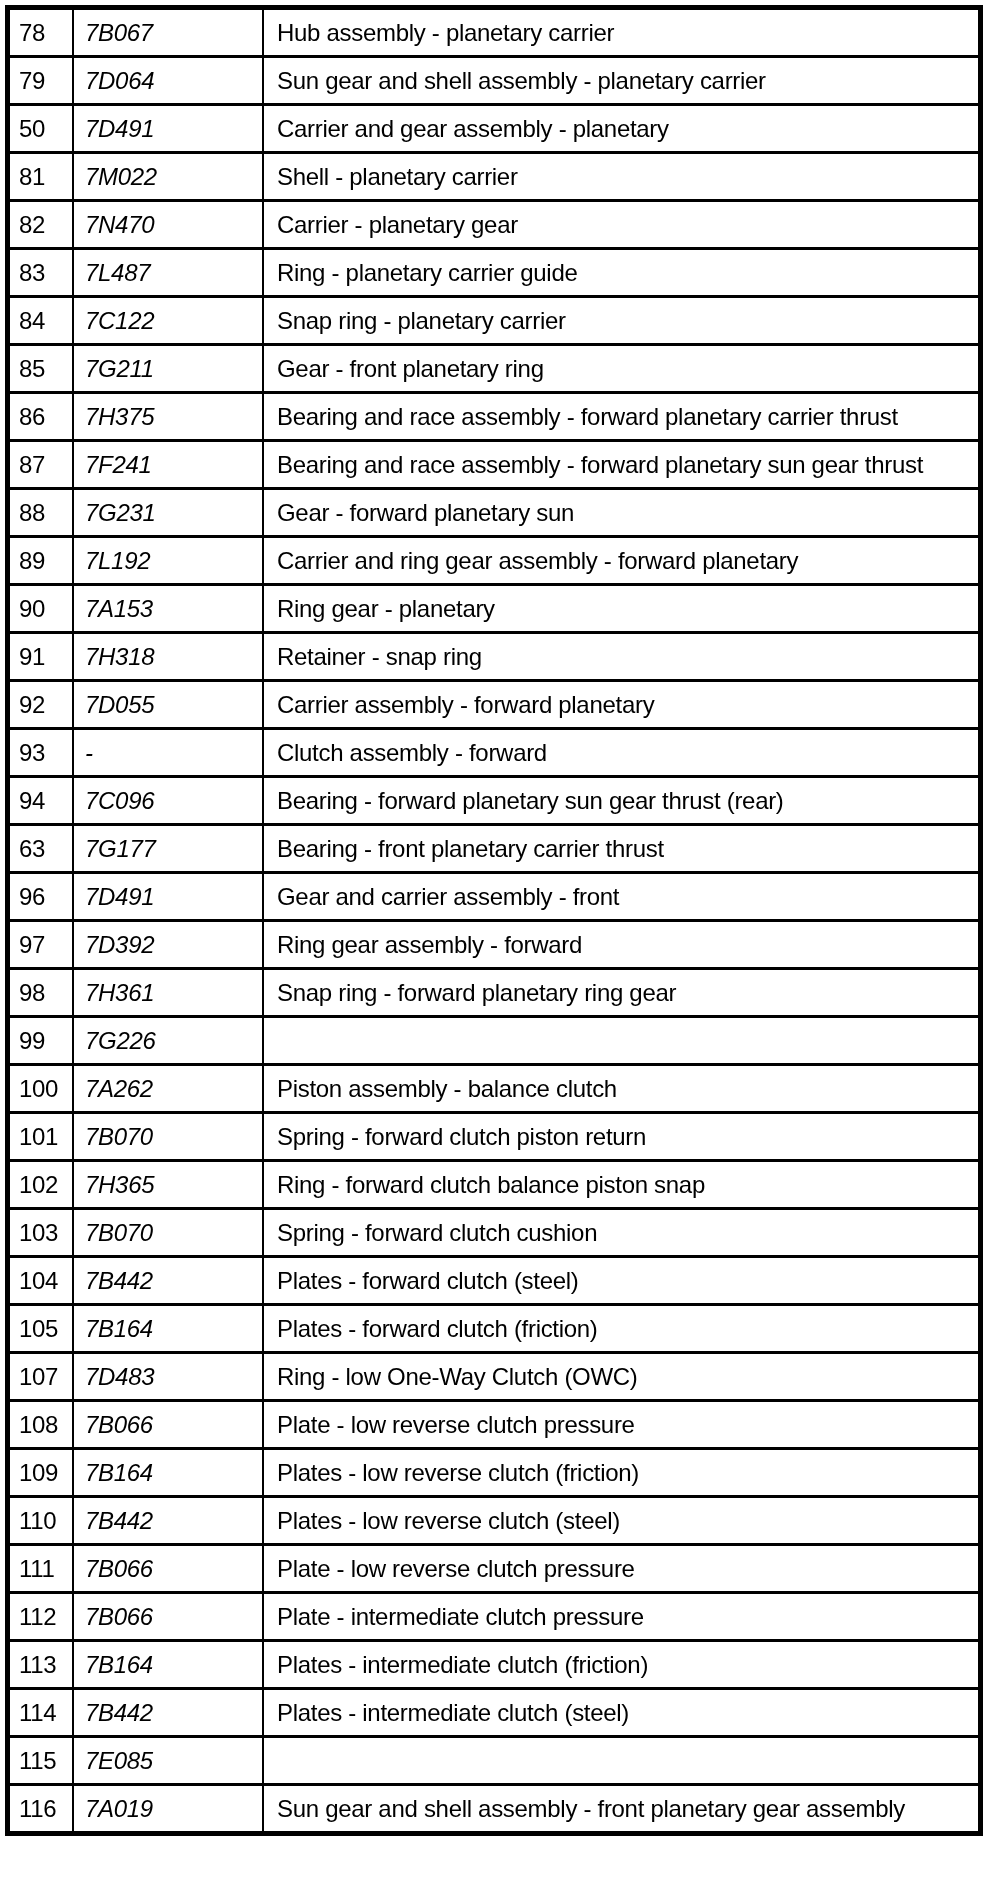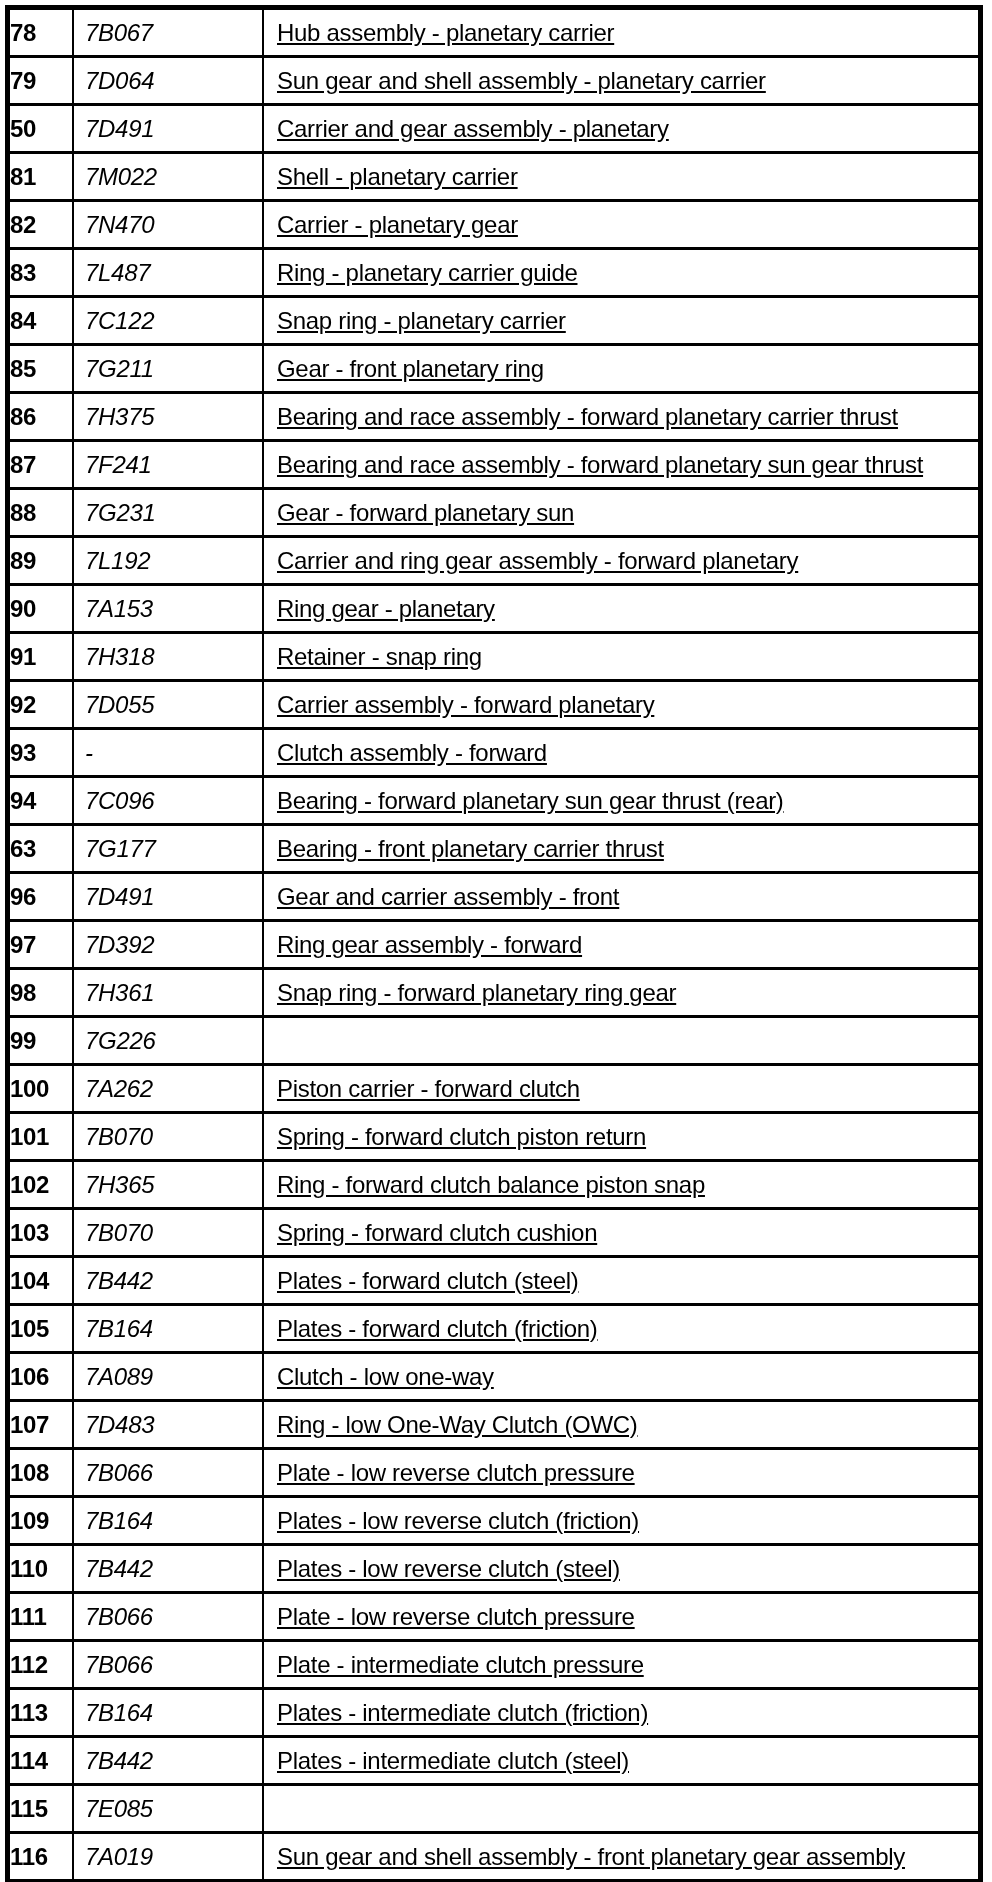--- a/index.html
+++ b/index.html
@@ -36,33 +36,31 @@
     display: flex;
     align-items: center;
     height: 45px;
     font-size: 24px;
     letter-spacing: -0.3px;
     white-space: nowrap;
     overflow: hidden;
     box-sizing: border-box;
   }
   .c1 {
-    padding-left: 0;
+    padding-left: 9px;
     border-right: 2px solid #000000;
-    font-weight: bold;
   }
   .c2 {
     padding-left: 11px;
     border-right: 2px solid #000000;
     font-style: italic;
   }
   .c3 {
     padding-left: 13px;
     padding-right: 3px;
-    text-decoration: underline;
   }
 </style>
 </head>
 <body>
 
 <div class="parts-table">
     <div class="row">
       <div class="cell c1">78</div>
       <div class="cell c2">7B067</div>
       <div class="cell c3">Hub assembly - planetary carrier</div>
@@ -167,21 +165,21 @@
       <div class="cell c2">7H361</div>
       <div class="cell c3">Snap ring - forward planetary ring gear</div>
     </div>
     <div class="row">
       <div class="cell c1">99</div>
       <div class="cell c2">7G226</div>
     </div>
     <div class="row">
       <div class="cell c1">100</div>
       <div class="cell c2">7A262</div>
-      <div class="cell c3">Piston carrier - forward clutch</div>
+      <div class="cell c3">Piston assembly - balance clutch</div>
     </div>
     <div class="row">
       <div class="cell c1">101</div>
       <div class="cell c2">7B070</div>
       <div class="cell c3">Spring - forward clutch piston return</div>
     </div>
     <div class="row">
       <div class="cell c1">102</div>
       <div class="cell c2">7H365</div>
       <div class="cell c3">Ring - forward clutch balance piston snap</div>
@@ -195,25 +193,20 @@
       <div class="cell c1">104</div>
       <div class="cell c2">7B442</div>
       <div class="cell c3">Plates - forward clutch (steel)</div>
     </div>
     <div class="row">
       <div class="cell c1">105</div>
       <div class="cell c2">7B164</div>
       <div class="cell c3">Plates - forward clutch (friction)</div>
     </div>
     <div class="row">
-      <div class="cell c1">106</div>
-      <div class="cell c2">7A089</div>
-      <div class="cell c3">Clutch - low one-way</div>
-    </div>
-    <div class="row">
       <div class="cell c1">107</div>
       <div class="cell c2">7D483</div>
       <div class="cell c3">Ring - low One-Way Clutch (OWC)</div>
     </div>
     <div class="row">
       <div class="cell c1">108</div>
       <div class="cell c2">7B066</div>
       <div class="cell c3">Plate - low reverse clutch pressure</div>
     </div>
     <div class="row">

